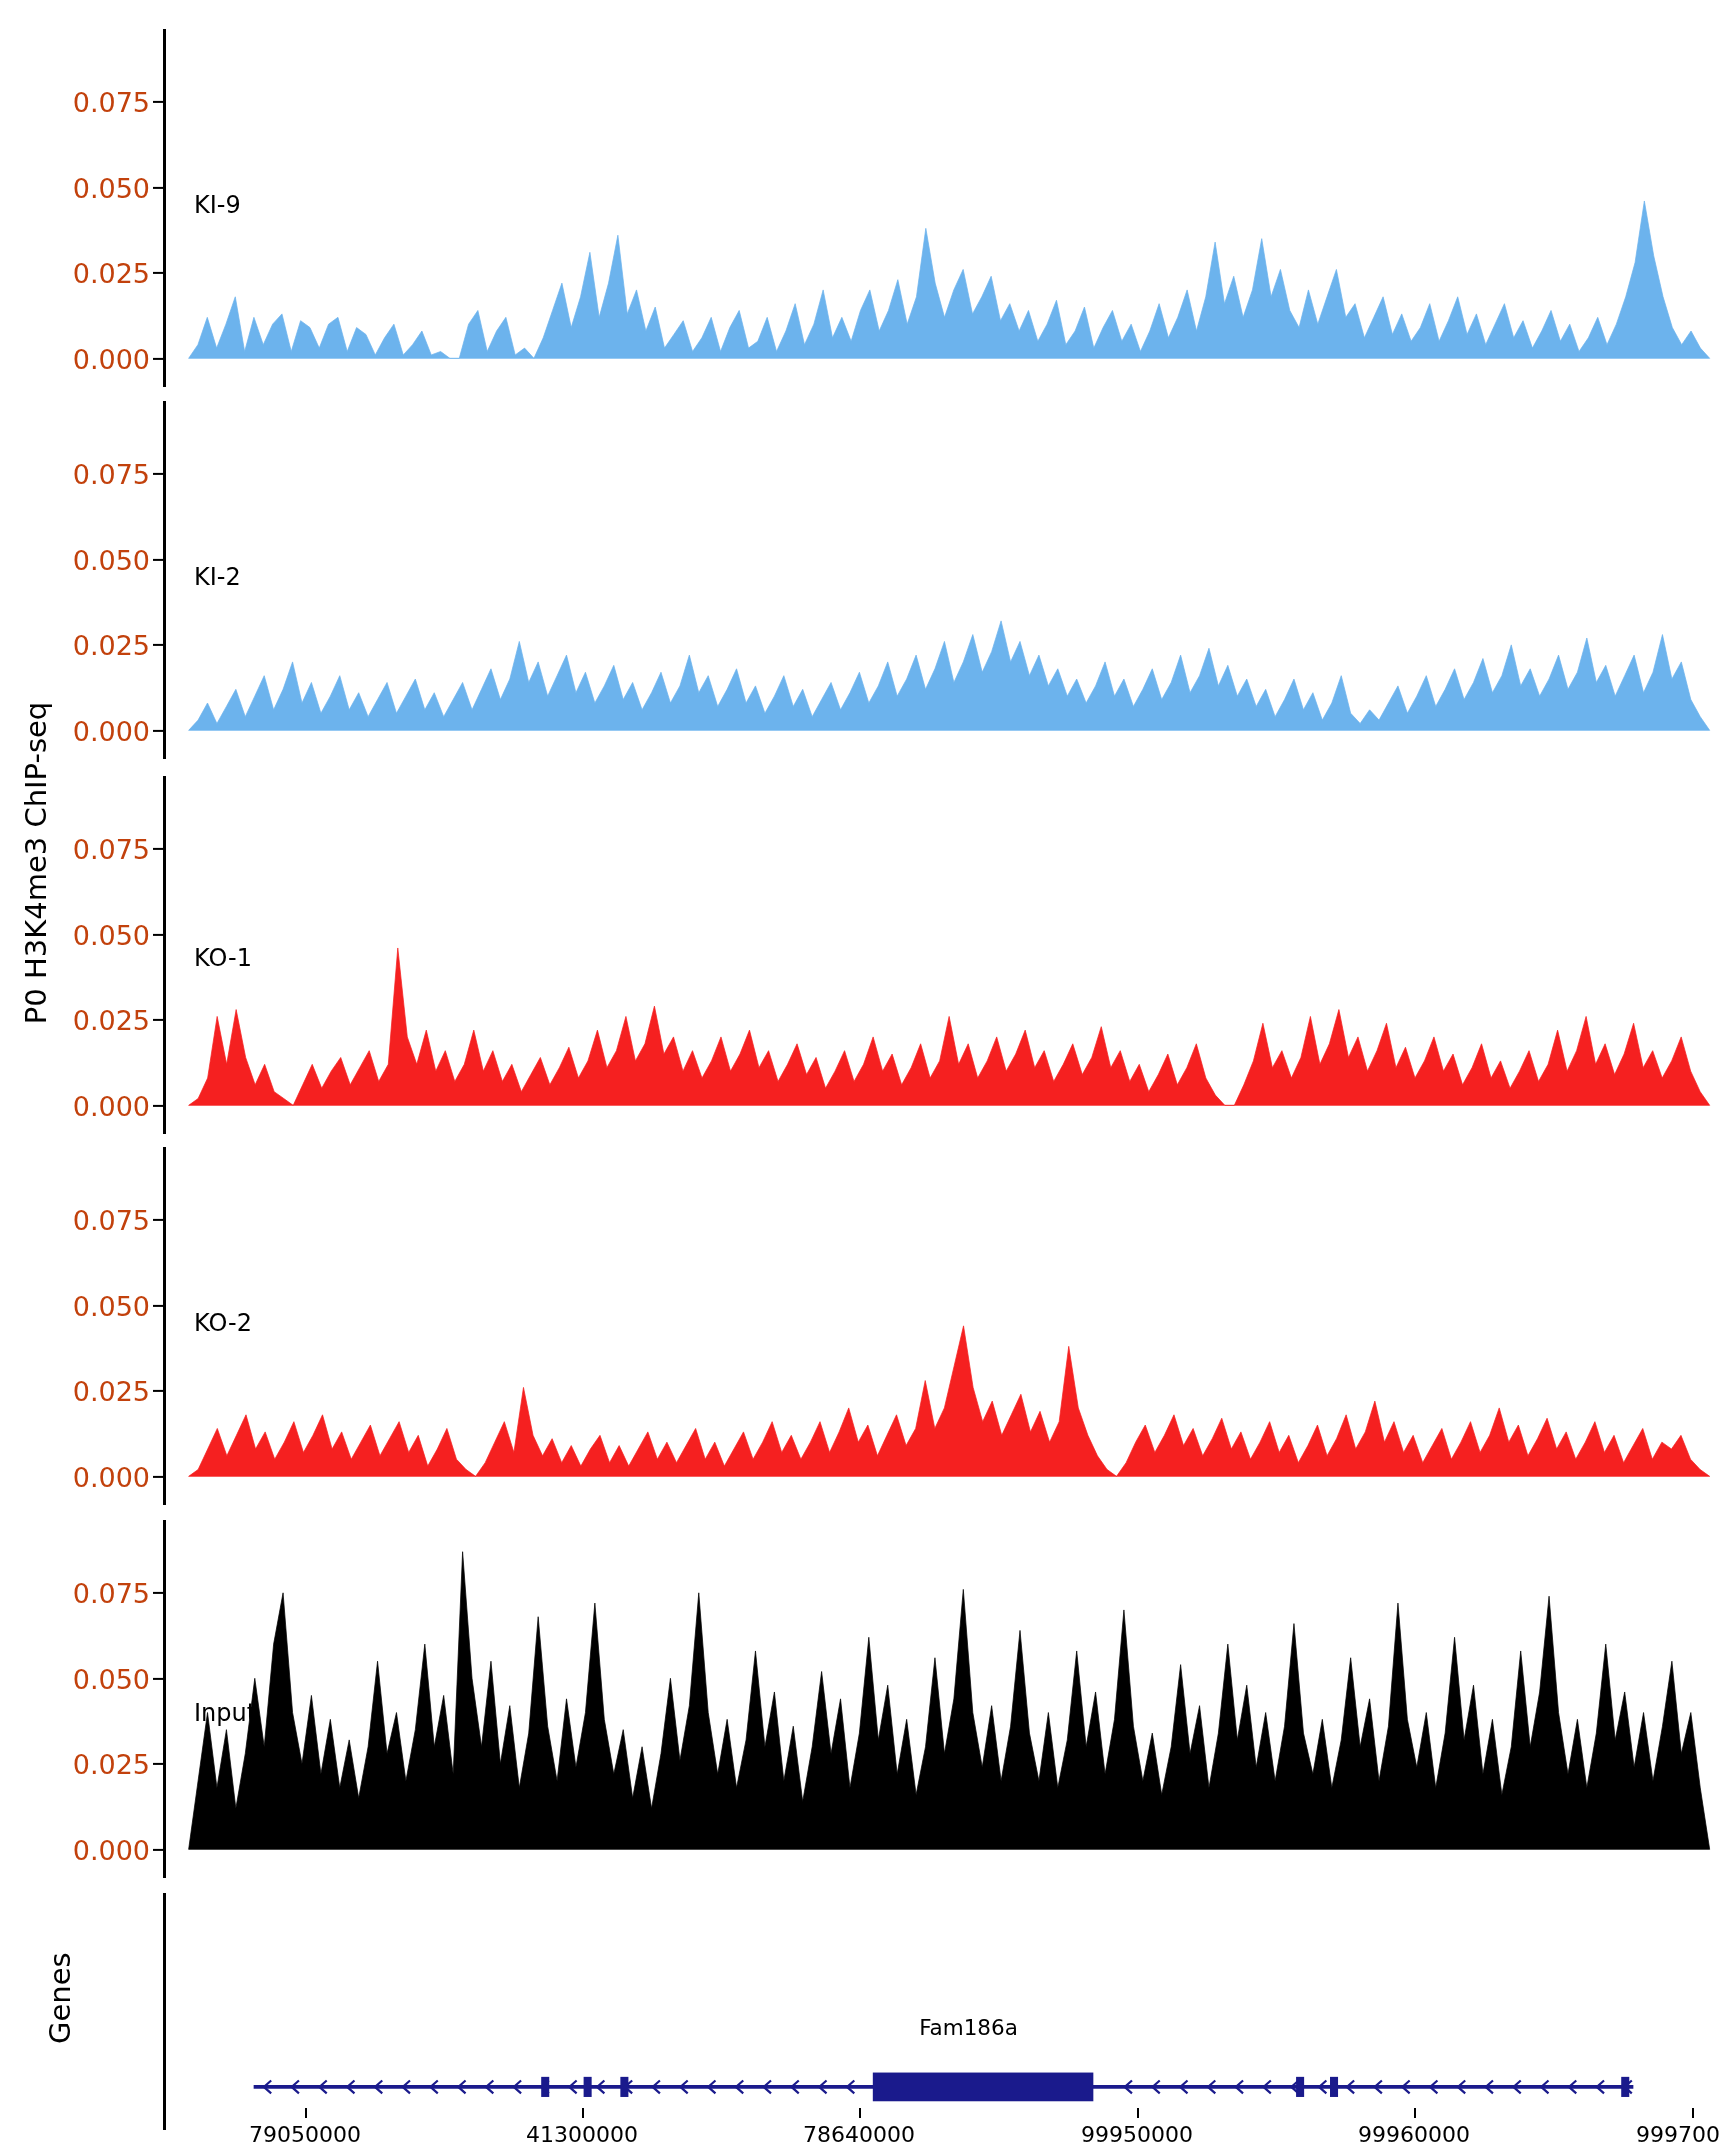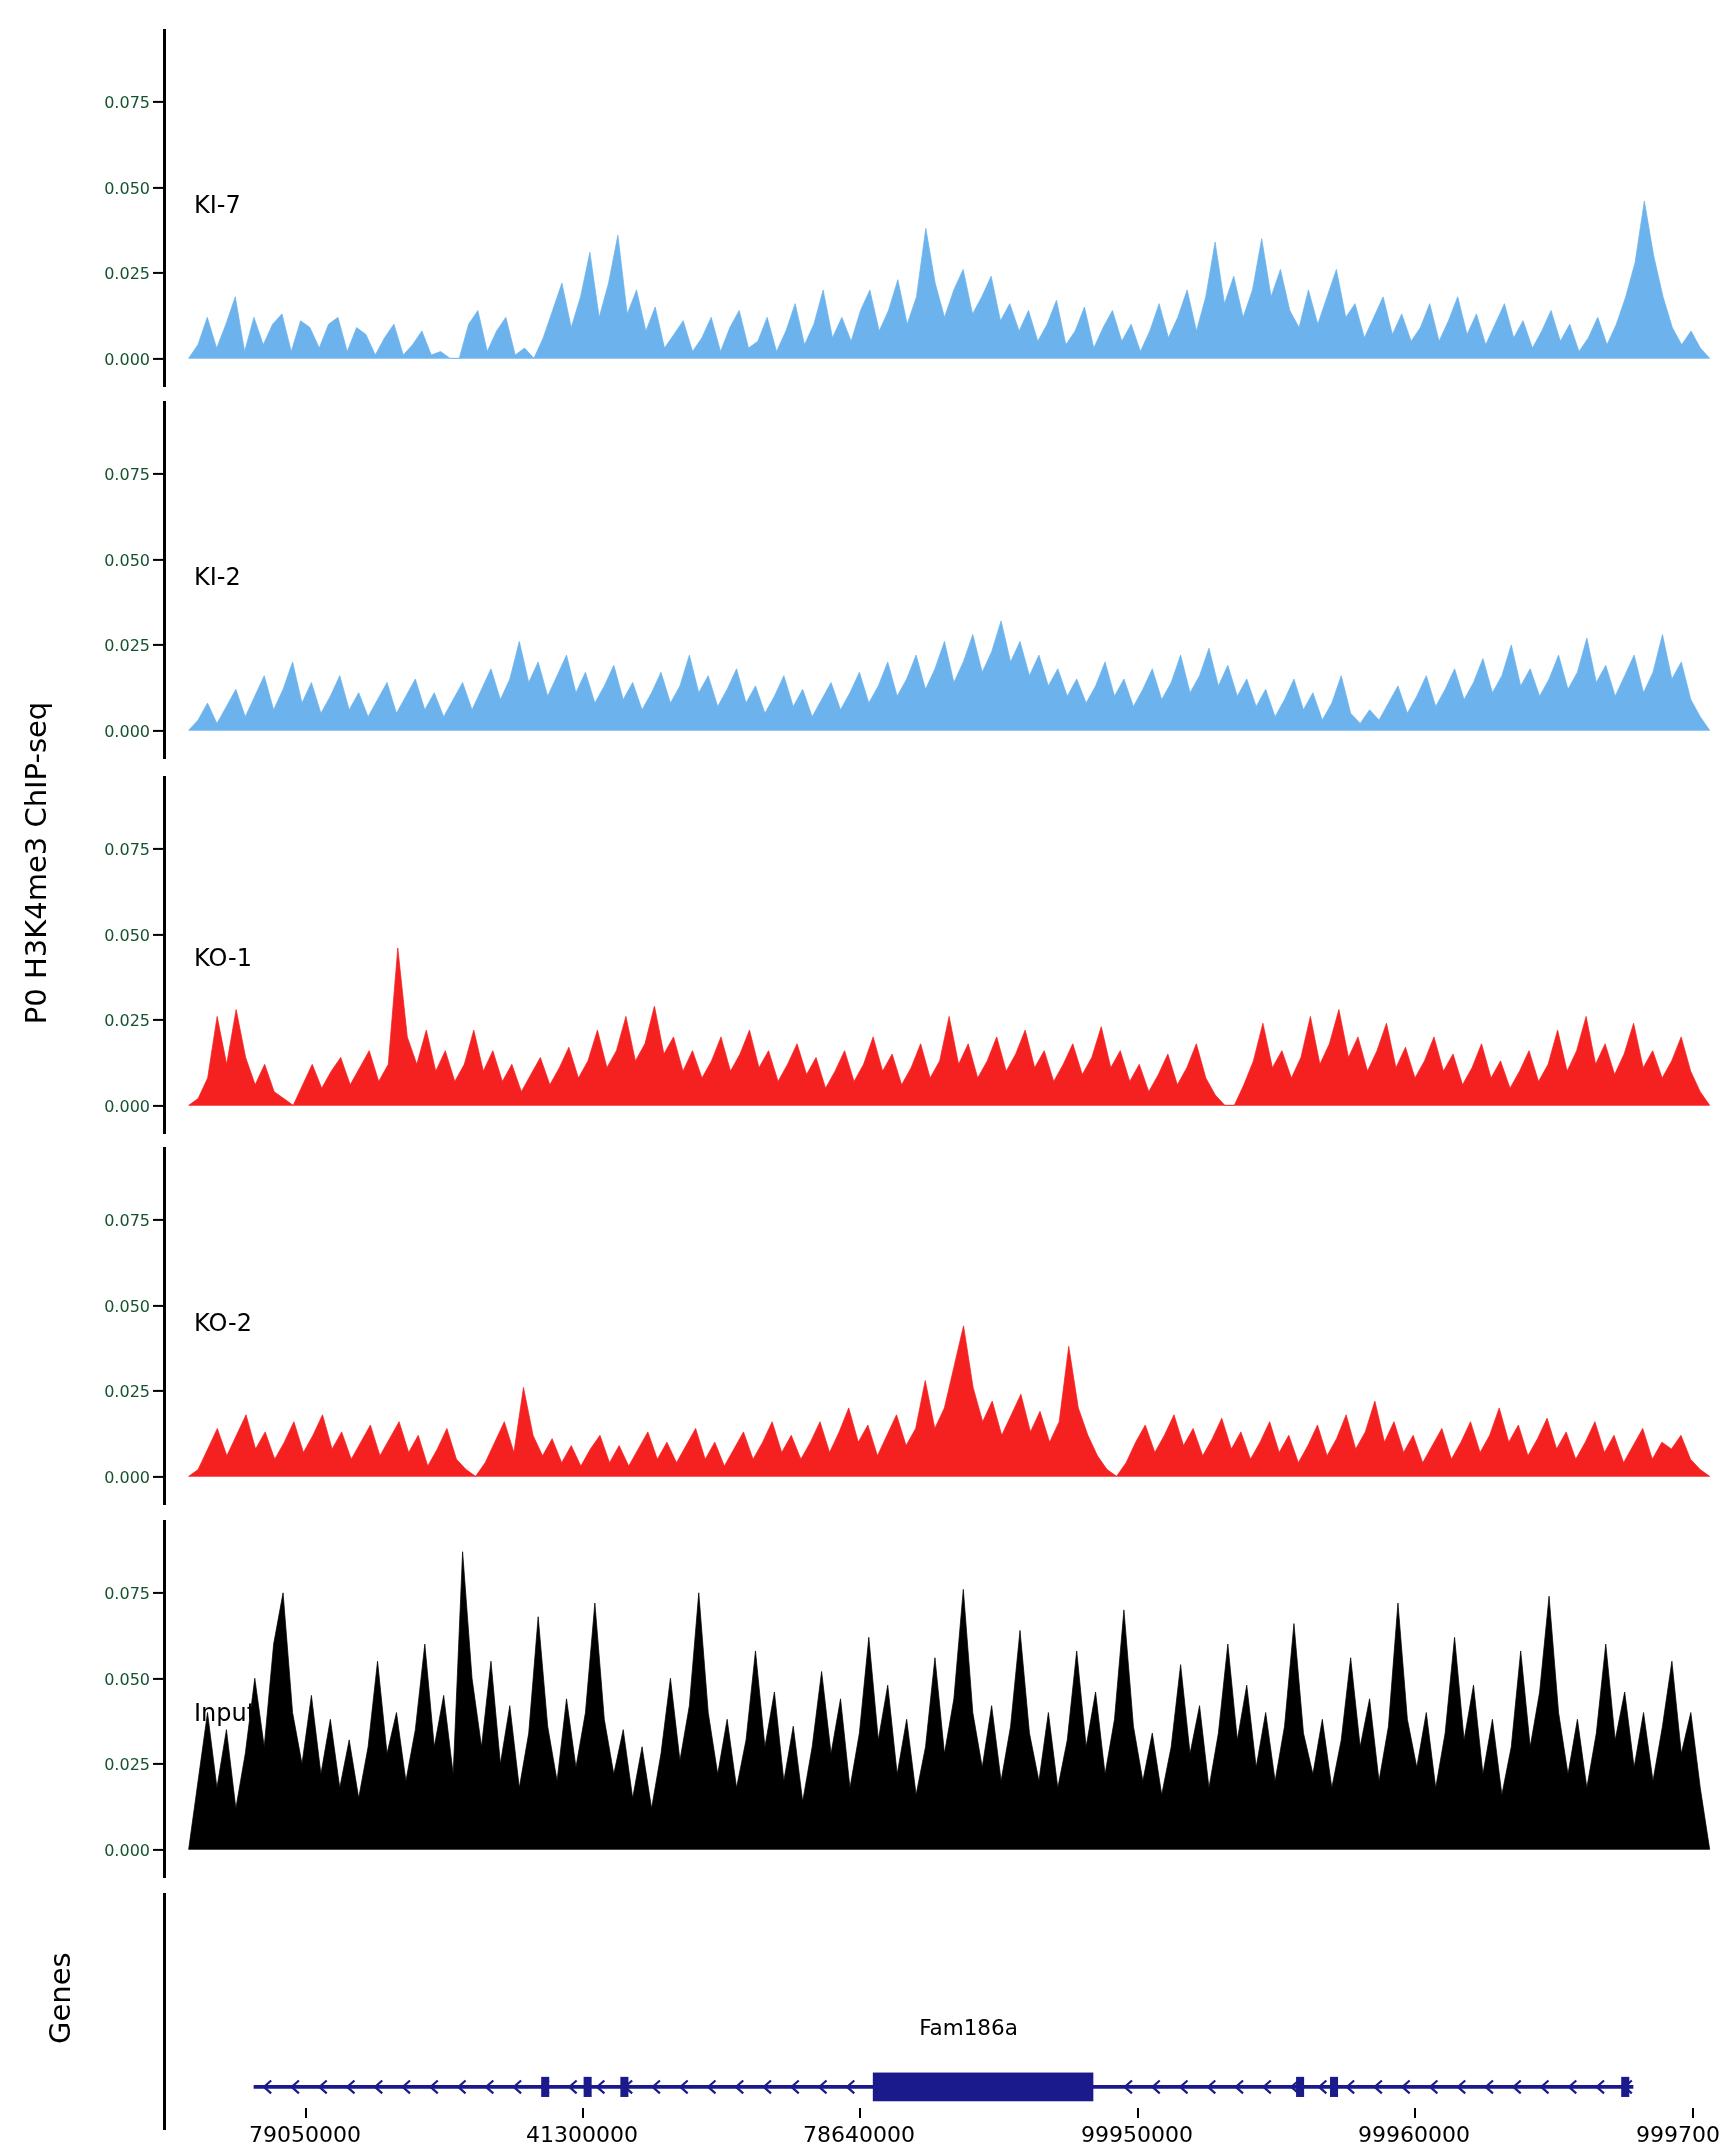--- a/index.html
+++ b/index.html
@@ -22,22 +22,22 @@
     position:absolute;
     left:-401px;
     top:846px;
     width:860px;
     text-align:center;
   }
 
   .track{position:absolute;left:0;}
   .track .axis-col{position:absolute;left:0;top:0;width:166px;height:100%;}
   .track .tick-label{
-    position:absolute;right:16px;font-size:16px;text-align:left;
-    transform:translateY(-50%);white-space:nowrap;color:#14532d;
+    position:absolute;right:16px;font-size:27px;text-align:left;
+    transform:translateY(-50%);white-space:nowrap;color:#c2410c;
   }
   .track .spine{position:absolute;left:163px;top:0;width:2.9px;height:100%;background:#000;}
   .track .tickmark{position:absolute;left:153px;width:10px;height:2.2px;background:#000;transform:translateY(-50%);}
   .plotarea{position:absolute;left:166px;top:0;right:0;height:100%;overflow:hidden;}
   .plotarea svg{display:block;width:100%;height:100%;}
   .tracklab{
     position:absolute;font-size:24px;color:#000;white-space:nowrap;
     transform:translateY(-50%);
   }
 
@@ -79,21 +79,21 @@
           <div class="tick-label" style="top: 330px;">0.000</div>
           <div class="tickmark" style="top: 330px;"></div>
           <div class="tick-label" style="top: 244px;">0.025</div>
           <div class="tickmark" style="top: 244px;"></div>
           <div class="tick-label" style="top: 159px;">0.050</div>
           <div class="tickmark" style="top: 159px;"></div>
           <div class="tick-label" style="top: 73px;">0.075</div>
           <div class="tickmark" style="top: 73px;"></div>
           <div class="spine"></div>
         </div>
-        <div class="tracklab" style="left: 194px; top: 176px;">KI-7</div>
+        <div class="tracklab" style="left: 194px; top: 176px;">KI-9</div>
         <div class="plotarea">
           <svg viewBox="0 0 2128 500" preserveAspectRatio="none">
             <path d="M 31.0 460.0 L 31.0 460.0 L 43.7 440.9 L 56.5 402.7 L 69.3 445.7 L 82.0 412.2 L 94.8 374.0 L 107.6 450.4 L 120.3 402.7 L 133.1 440.9 L 145.9 412.2 L 158.7 397.9 L 171.4 450.4 L 184.2 407.4 L 197.0 417.0 L 209.7 445.7 L 222.5 412.2 L 235.3 402.7 L 248.0 450.4 L 260.8 417.0 L 273.6 426.6 L 286.4 455.2 L 299.1 431.3 L 311.9 412.2 L 324.7 455.2 L 337.4 440.9 L 350.2 421.8 L 363.0 455.2 L 375.8 450.4 L 388.5 460.0 L 401.3 460.0 L 414.1 412.2 L 426.8 393.1 L 439.6 450.4 L 452.4 421.8 L 465.1 402.7 L 477.9 455.2 L 490.7 445.7 L 503.5 460.0 L 516.2 431.3 L 529.0 393.1 L 541.8 354.9 L 554.5 417.0 L 567.3 374.0 L 580.1 311.9 L 592.8 402.7 L 605.6 354.9 L 618.4 288.0 L 631.2 397.9 L 643.9 364.4 L 656.7 421.8 L 669.5 388.3 L 682.2 445.7 L 695.0 426.6 L 707.8 407.4 L 720.6 450.4 L 733.3 431.3 L 746.1 402.7 L 758.9 450.4 L 771.6 417.0 L 784.4 393.1 L 797.2 445.7 L 809.9 436.1 L 822.7 402.7 L 835.5 450.4 L 848.3 421.8 L 861.0 383.6 L 873.8 440.9 L 886.6 412.2 L 899.3 364.4 L 912.1 431.3 L 924.9 402.7 L 937.6 436.1 L 950.4 393.1 L 963.2 364.4 L 976.0 421.8 L 988.7 393.1 L 1001.5 350.1 L 1014.3 412.2 L 1027.0 374.0 L 1039.8 278.4 L 1052.6 354.9 L 1065.4 402.7 L 1078.1 364.4 L 1090.9 335.8 L 1103.7 397.9 L 1116.4 374.0 L 1129.2 345.3 L 1142.0 407.4 L 1154.7 383.6 L 1167.5 421.8 L 1180.3 393.1 L 1193.1 436.1 L 1205.8 412.2 L 1218.6 378.8 L 1231.4 440.9 L 1244.1 421.8 L 1256.9 388.3 L 1269.7 445.7 L 1282.4 417.0 L 1295.2 393.1 L 1308.0 436.1 L 1320.8 412.2 L 1333.5 450.4 L 1346.3 421.8 L 1359.1 383.6 L 1371.8 431.3 L 1384.6 402.7 L 1397.4 364.4 L 1410.2 421.8 L 1422.9 374.0 L 1435.7 297.6 L 1448.5 383.6 L 1461.2 345.3 L 1474.0 402.7 L 1486.8 364.4 L 1499.5 292.8 L 1512.3 374.0 L 1525.1 335.8 L 1537.9 393.1 L 1550.6 417.0 L 1563.4 364.4 L 1576.2 412.2 L 1588.9 374.0 L 1601.7 335.8 L 1614.5 402.7 L 1627.2 383.6 L 1640.0 431.3 L 1652.8 402.7 L 1665.6 374.0 L 1678.3 426.6 L 1691.1 397.9 L 1703.9 436.1 L 1716.6 417.0 L 1729.4 383.6 L 1742.2 436.1 L 1755.0 407.4 L 1767.7 374.0 L 1780.5 426.6 L 1793.3 397.9 L 1806.0 440.9 L 1818.8 412.2 L 1831.6 383.6 L 1844.3 431.3 L 1857.1 407.4 L 1869.9 445.7 L 1882.7 421.8 L 1895.4 393.1 L 1908.2 436.1 L 1921.0 412.2 L 1933.7 450.4 L 1946.5 431.3 L 1959.3 402.7 L 1972.0 440.9 L 1984.8 412.2 L 1997.6 374.0 L 2010.4 326.2 L 2023.1 240.2 L 2035.9 316.7 L 2048.7 374.0 L 2061.4 417.0 L 2074.2 440.9 L 2087.0 421.8 L 2099.8 445.7 L 2112.5 460.0 L 2112.5 460.0 Z" fill="#6cb3ed" stroke="#6cb3ed" stroke-width="1"></path>
           </svg>
         </div>
       </div>
       <div class="track" style="top: 401px; height: 358px; width: 1721px;">
         <div class="axis-col">
           <div class="tick-label" style="top: 330px;">0.000</div>
           <div class="tickmark" style="top: 330px;"></div>

